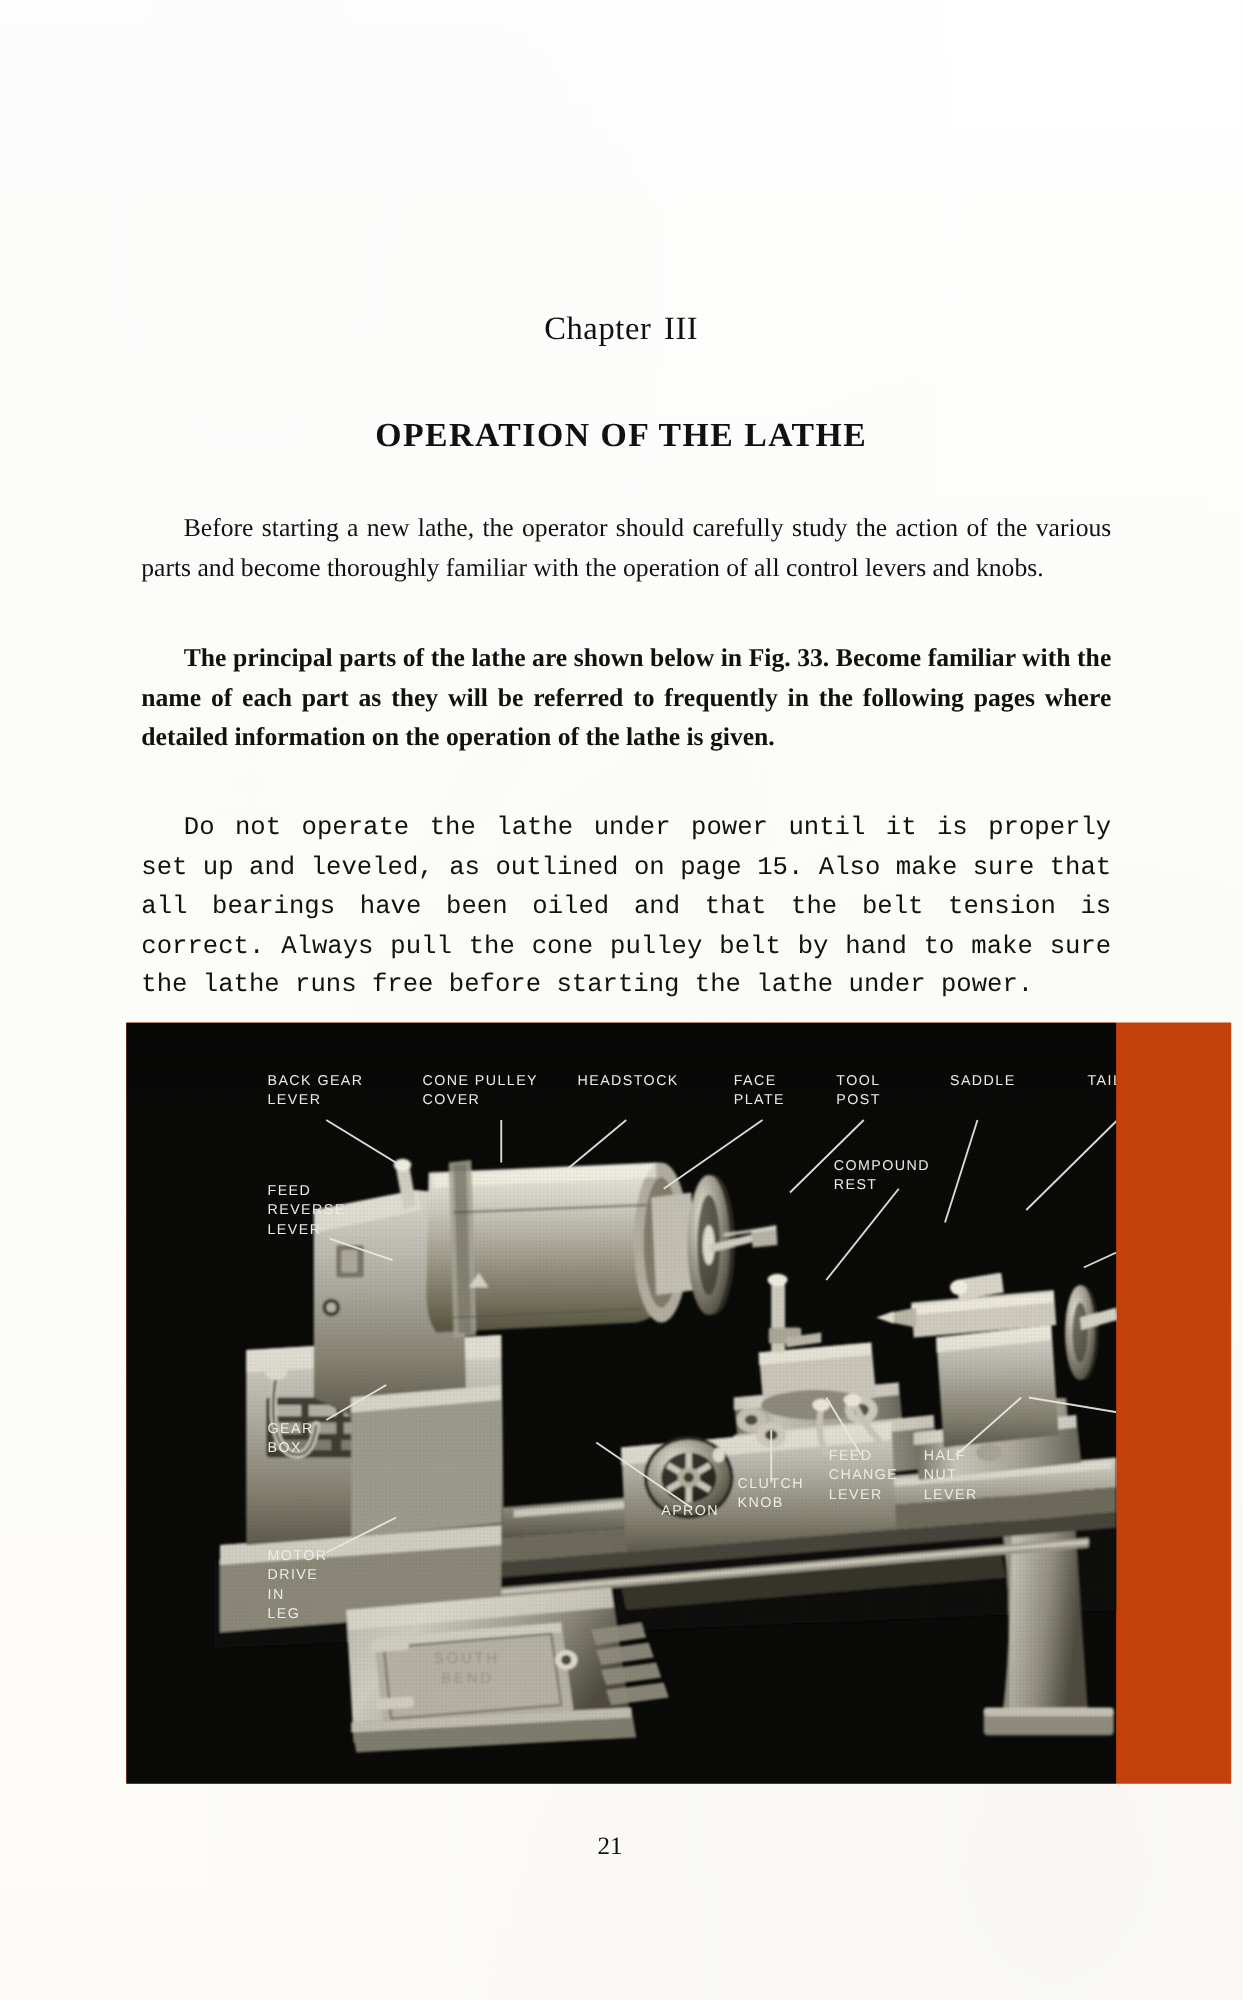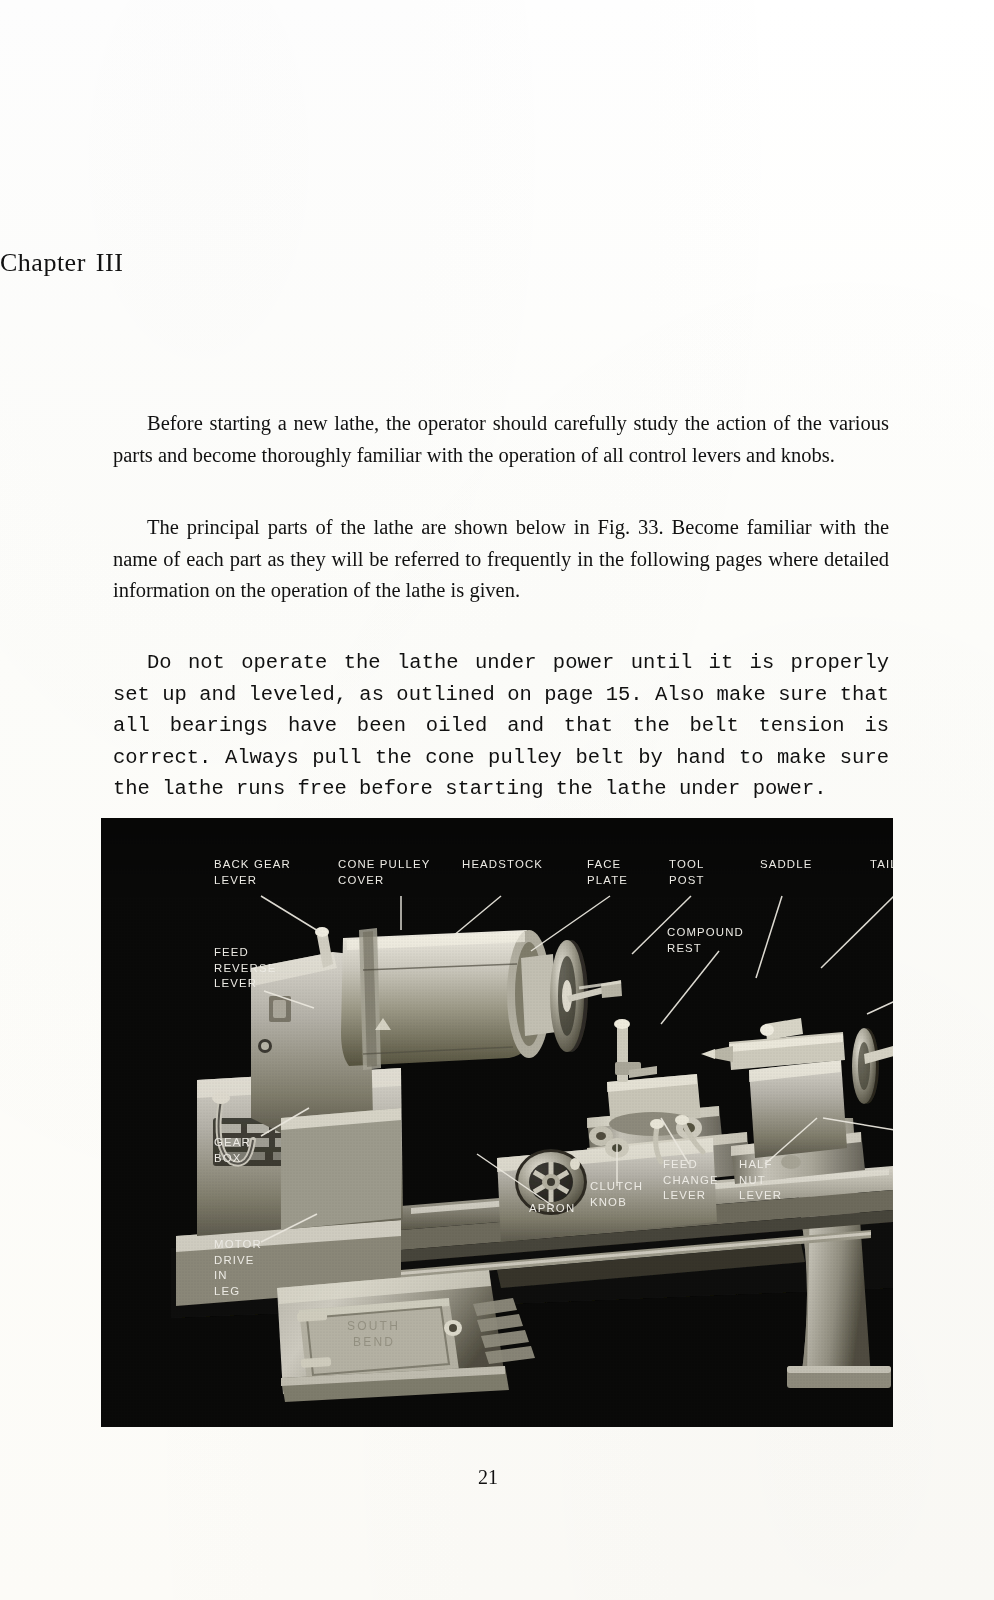--- a/index.html
+++ b/index.html
@@ -18,21 +18,21 @@
   .paper-tone{
     position:absolute;inset:0;
     background:
       radial-gradient(ellipse at 20% 10%, rgba(0,0,0,0.012), rgba(0,0,0,0) 60%),
       radial-gradient(ellipse at 85% 90%, rgba(0,0,0,0.016), rgba(0,0,0,0) 65%),
       linear-gradient(180deg,#ffffff 0%, #fdfdfa 40%, #fcfbf7 100%);
     pointer-events:none;
   }
   .chapter{
     position:absolute;left:0;right:0;top:248px;
-    text-align:left;
+    text-align:center;
     font-size:26px;
     letter-spacing:0.5px;
     font-weight:normal;
     font-family:Liberation Serif, serif;
   }
   .chapter .num{margin-left:10px;}
   .title{
     position:absolute;left:0;right:0;top:315px;
     text-align:center;
     font-size:27px;
@@ -43,27 +43,27 @@
   }
   .para{
     font-size:20.5px;
     line-height:31.5px;
     text-align:justify;
     text-justify:inter-word;
     margin:16px;
   }
   .para .ind{display:inline-block;width:34px;}
   #p1{top:392px;}
-  #p2{top:496px;}
+  #p2{top:496px;font-weight:bold;}
   #p3{top:631px;font-family:Liberation Mono, monospace;}
 
   
   .photo-wrap{
     position:absolute;
-    left:101px;top:818px;width:792px;height:609px;
+    left:101px;top:818px;width:884px;height:609px;
     background:#c2410c;
     overflow:hidden;
   }
   .photo-wrap svg{display:block;}
   .grain{
     position:absolute;inset:0;
     opacity:.5;
     mix-blend-mode:overlay;
     pointer-events:none;
   }
@@ -92,20 +92,21 @@
 </head>
 <body>
 
 <div class="page">
   <div class="paper-tone"></div>
 
   <div class="chapter">
     <span>Chapter</span><span class="num">III</span>
   </div>
 
+  <h1 class="title">OPERATION OF THE LATHE</h1>
 
   <div class="body-block" id="p1">
     <p class="para"><span class="ind"></span><span>Before starting a new lathe, the operator should carefully study the action of the various parts and become thoroughly familiar with the operation of all control levers and knobs.</span></p>
   </div>
   <div class="body-block" id="p2">
     <p class="para"><span class="ind"></span><span>The principal parts of the lathe are shown below in Fig. 33. Become familiar with the name of each part as they will be referred to frequently in the following pages where detailed information on the operation of the lathe is given.</span></p>
   </div>
   <div class="body-block" id="p3">
     <p class="para"><span class="ind"></span><span>Do not operate the lathe under power until it is properly set up and leveled, as outlined on page 15. Also make sure that all bearings have been oiled and that the belt tension is correct. Always pull the cone pulley belt by hand to make sure the lathe runs free before starting the lathe under power.</span></p>
   </div>

